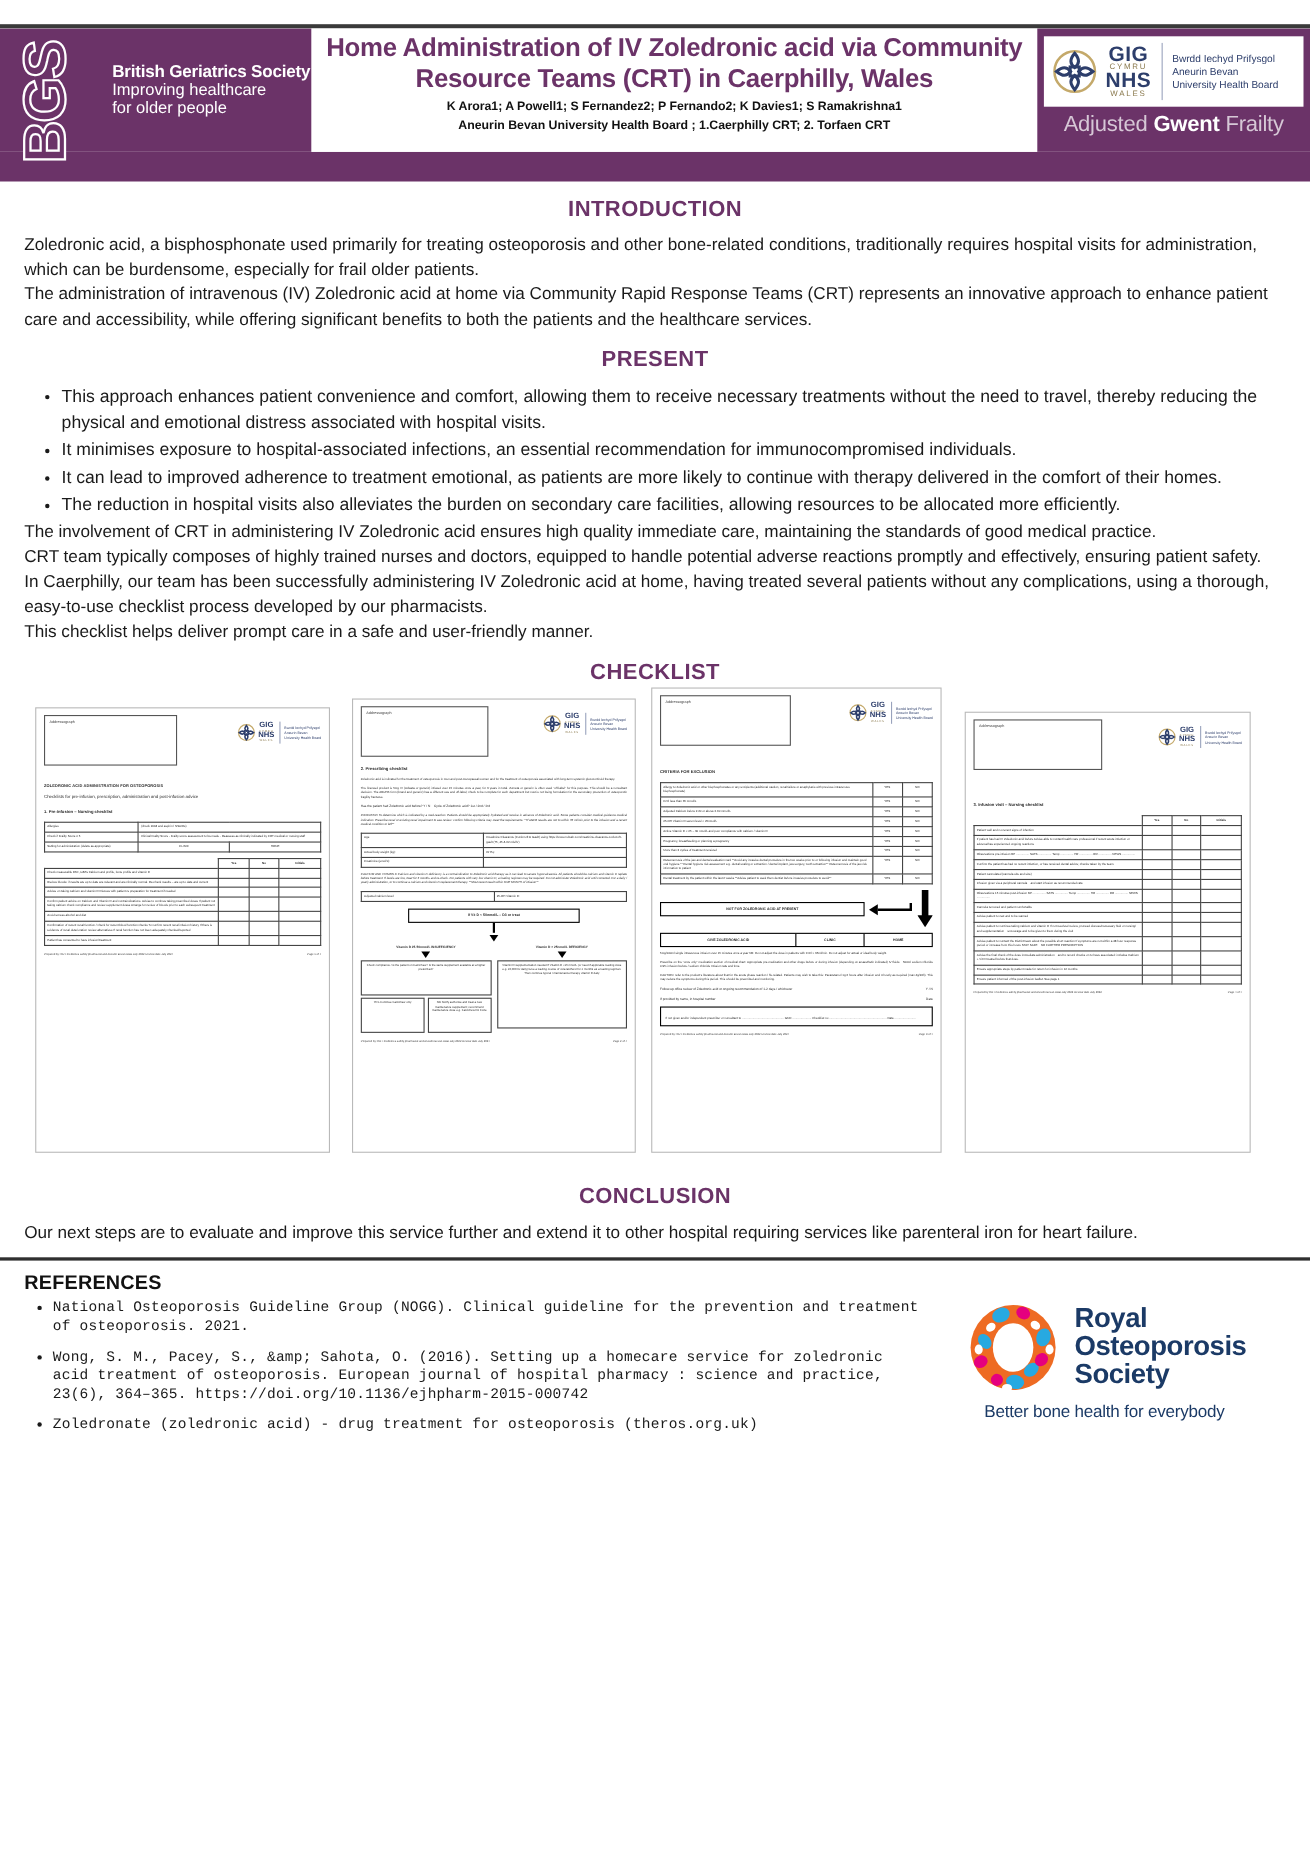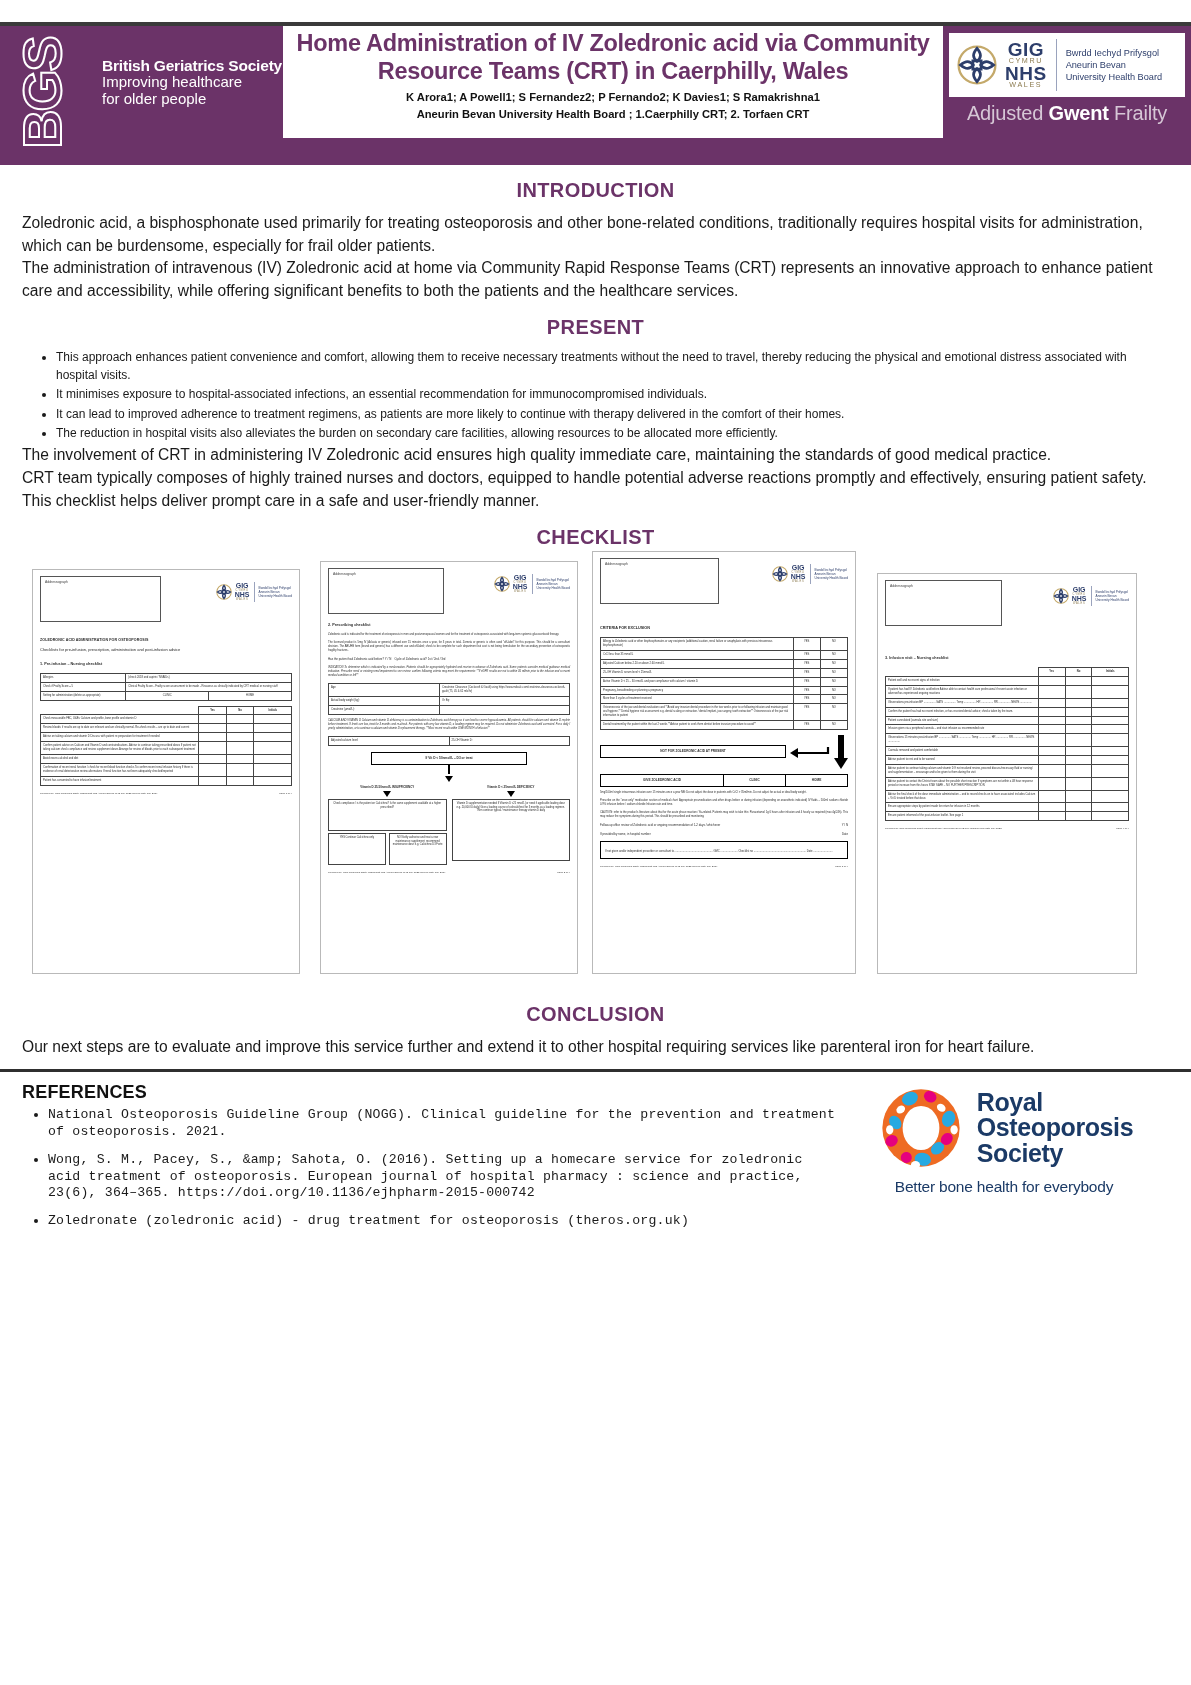--- a/index.html
+++ b/index.html
@@ -76,21 +76,21 @@
   .content{padding:0 22px;box-sizing:border-box;}
   h2.sec{
     text-align:center;color:#6b3368;font-size:20px;font-weight:bold;
     letter-spacing:.4px;margin:14px 0 10px 0;
   }
   p.body{
     font-size:15.6px;line-height:1.45;margin:0 0 0 0;color:#1a1a1a;
   }
   ul.body{margin:0;padding-left:34px;}
   ul.body li{
-    font-size:12px;line-height:1.45;margin:0 0 2px 0;color:#1a1a1a;
+    font-size:16px;line-height:1.45;margin:0 0 2px 0;color:#1a1a1a;
   }
 
   
   .sheets{
     position:relative;height:420px;margin:6px 0 0 0;
   }
   .sheet{
     position:absolute;background:#fff;border:1px solid #b9b9b9;
     box-sizing:border-box;padding:6px 7px;overflow:hidden;
     font-size:2.6px;line-height:1.55;color:#2b2b2b;
@@ -145,21 +145,21 @@
   .givebar .gb2{flex:1;border-right:1.3px solid #000;text-align:center;font-size:3.2px;font-weight:bold;padding:3px 0;}
   .givebar .gb3{flex:1;text-align:center;font-size:3.2px;font-weight:bold;padding:3px 0;}
   .outerbox{border:1.2px solid #000;padding:4px;margin-top:5px;}
   .footline{
     display:flex;justify-content:space-between;align-items:flex-end;
     margin-top:6px;border-top:0;font-size:2.5px;color:#333;line-height:1.5;
   }
 
   
   .footer-rule{height:3px;background:#2f2f2f;margin-top:10px;}
-  .footer{display:flex;align-items:flex-start;padding:10px 22px 0 22px;box-sizing:border-box;}
+  .footer{display:flex;align-items:center;padding:10px 22px 0 22px;box-sizing:border-box;}
   .refs{flex:1;}
   .refs h3{font-size:18px;font-weight:bold;margin:0 0 4px 0;letter-spacing:.2px;color:#111;}
   .refs ul{margin:0;padding-left:26px;font-family:Liberation Mono, monospace;}
   .refs li{font-size:13.2px;line-height:1.28;margin-bottom:11px;letter-spacing:.2px;}
   .ros{width:330px;flex:0 0 330px;display:flex;flex-direction:column;align-items:center;}
   .ros-row{display:flex;align-items:center;gap:10px;}
   .ros-mark{width:92px;height:92px;flex:0 0 92px;}
   .ros-name{color:#1b3a66;font-weight:bold;font-size:25px;line-height:1.02;letter-spacing:-.4px;}
   .ros-tag{color:#1b3a66;font-size:15.5px;margin-top:4px;letter-spacing:-.2px;}
 </style>
@@ -227,26 +227,27 @@
 <div class="content">
 
   <h2 class="sec">INTRODUCTION</h2>
   <p class="body">Zoledronic acid, a bisphosphonate used primarily for treating osteoporosis and other bone-related conditions, traditionally requires hospital visits for administration, which can be burdensome, especially for frail older patients.</p>
   <p class="body">The administration of intravenous (IV) Zoledronic acid at home via Community Rapid Response Teams (CRT) represents an innovative approach to enhance patient care and accessibility, while offering significant benefits to both the patients and the healthcare services.</p>
 
   <h2 class="sec">PRESENT</h2>
   <ul class="body">
     <li>This approach enhances patient convenience and comfort, allowing them to receive necessary treatments without the need to travel, thereby reducing the physical and emotional distress associated with hospital visits.</li>
     <li>It minimises exposure to hospital-associated infections, an essential recommendation for immunocompromised individuals.</li>
-    <li>It can lead to improved adherence to treatment regimens, as patients are more likely to continue with therapy delivered in the comfort of their homes.</li>
+    <li>It can lead to improved adherence to treatment emotional, as patients are more likely to continue with therapy delivered in the comfort of their homes.</li>
     <li>The reduction in hospital visits also alleviates the burden on secondary care facilities, allowing resources to be allocated more efficiently.</li>
   </ul>
 
   <p class="body">The involvement of CRT in administering IV Zoledronic acid ensures high quality immediate care, maintaining the standards of good medical practice.</p>
   <p class="body">CRT team typically composes of highly trained nurses and doctors, equipped to handle potential adverse reactions promptly and effectively, ensuring patient safety.</p>
+  <p class="body">In Caerphilly, our team has been successfully administering IV Zoledronic acid at home, having treated several patients without any complications, using a thorough, easy-to-use checklist process developed by our pharmacists.</p>
   <p class="body">This checklist helps deliver prompt care in a safe and user-friendly manner.</p>
 
   <h2 class="sec">CHECKLIST</h2>
 
   <div class="sheets">
 
     <div class="sheet s1">
       <div class="sh-top">
         <div class="addr-box">
           <div class="lbl">Addressograph</div>

